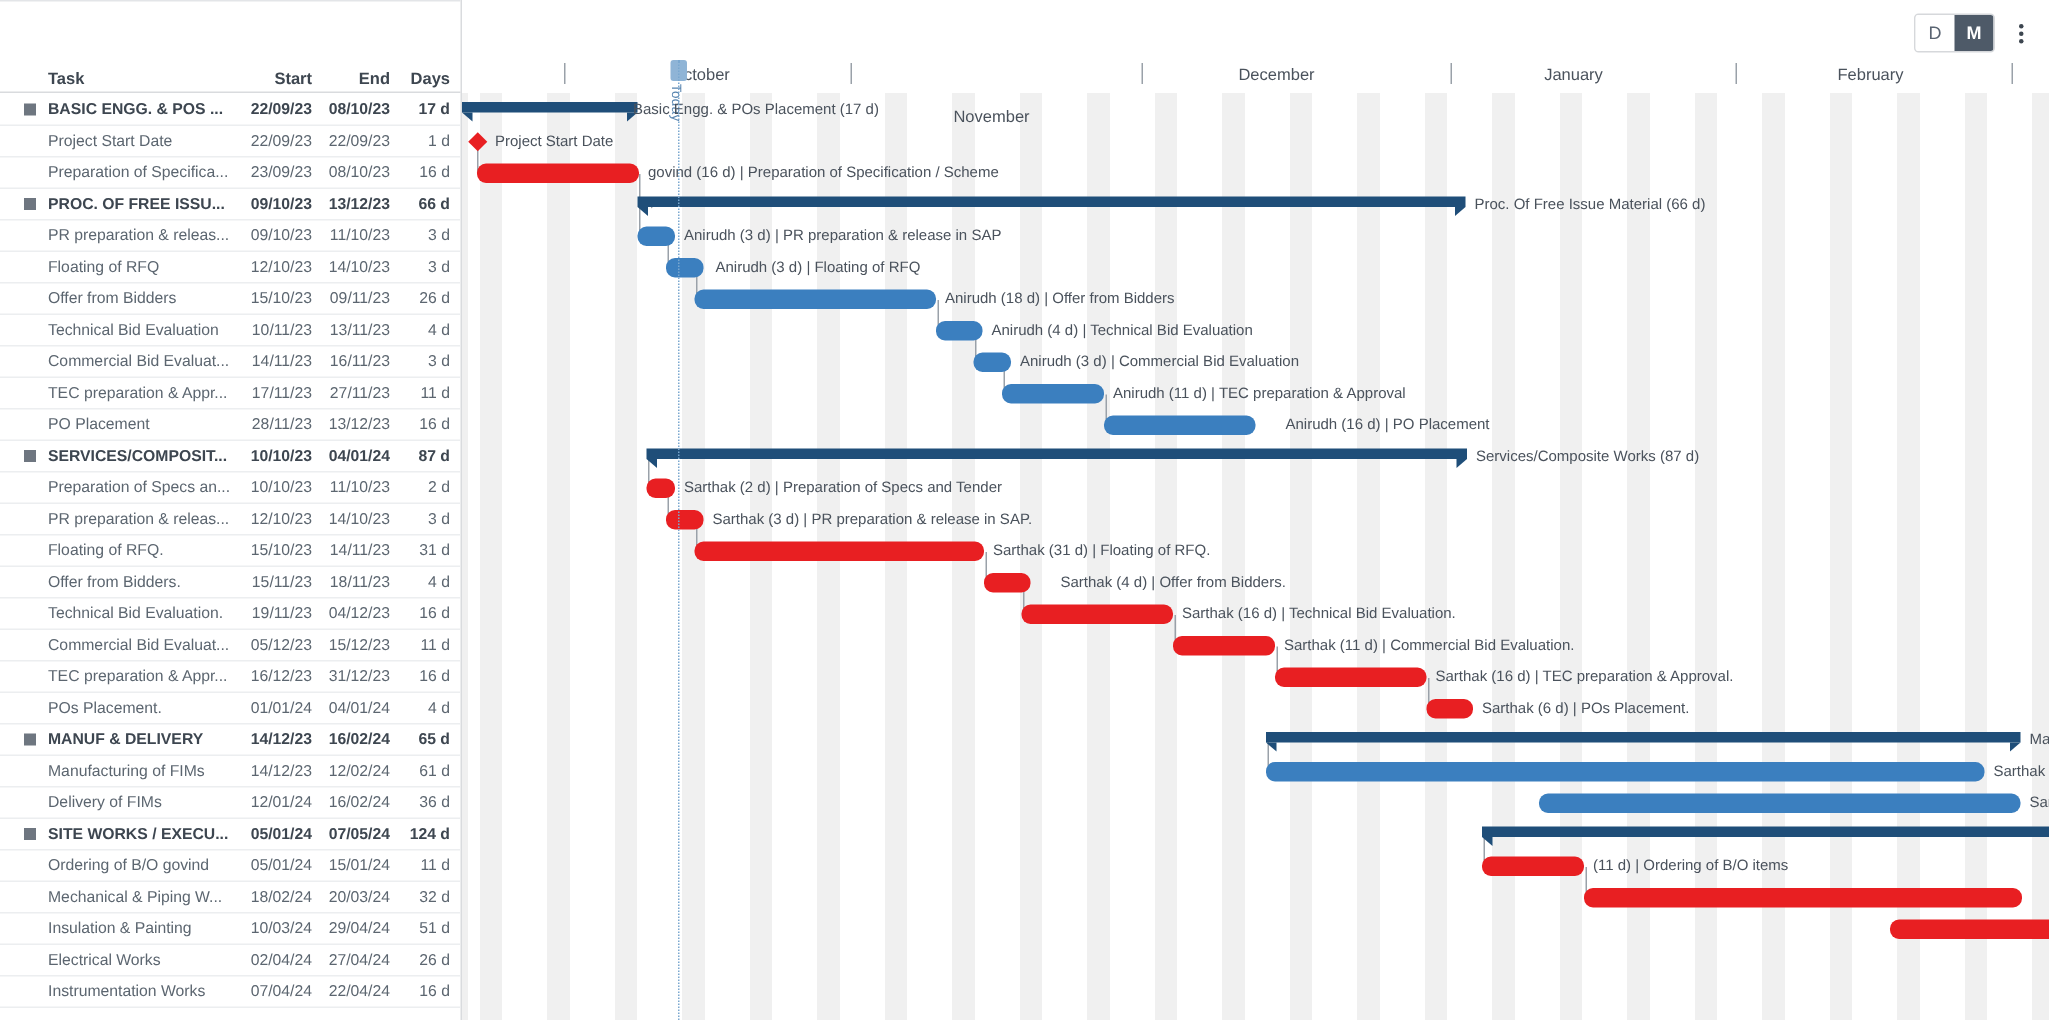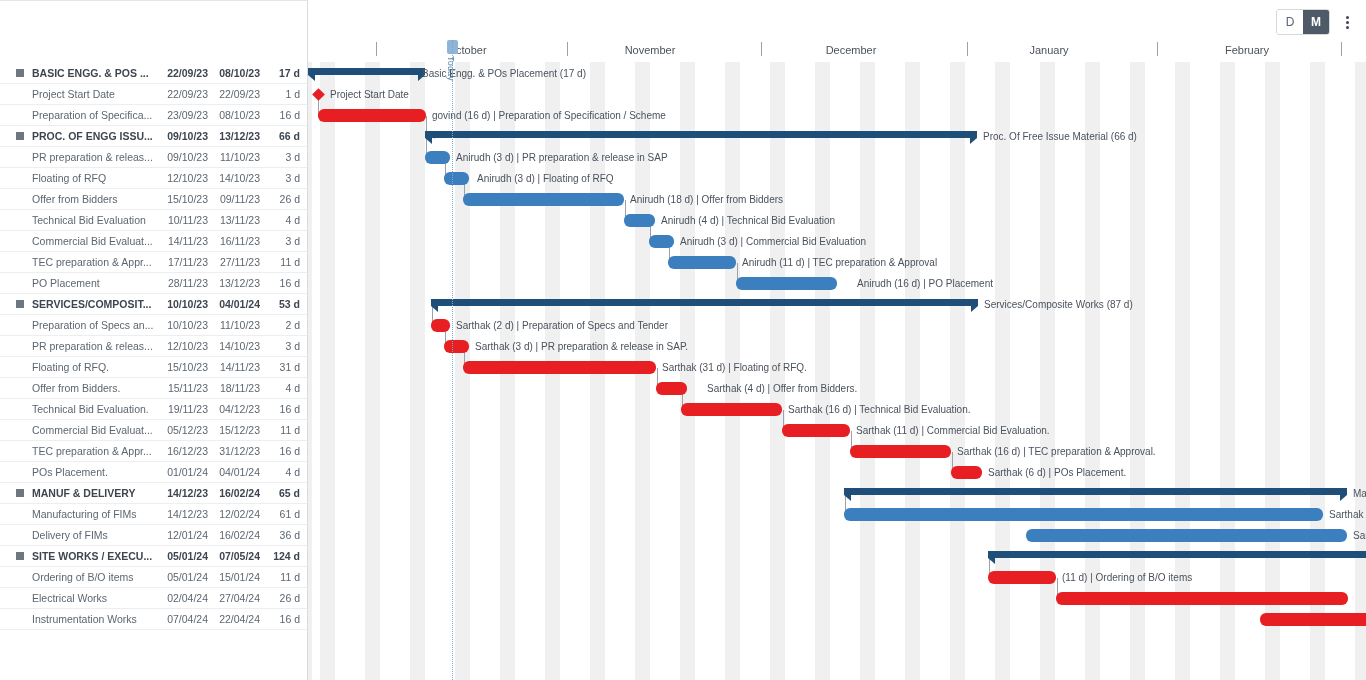--- a/index.html
+++ b/index.html
@@ -166,21 +166,21 @@
       <i></i>
     </div>
   </div>
 
   <div class="chart">
     <div class="stripes"></div>
     <div class="tl-head"></div>
     <div id="months">
         <div class="month-lbl" style="left: 159px;">October</div>
         <div class="month-tick" style="left: 68px;"></div>
-        <div class="month-lbl" style="left: 342px;">November</div>
+        <div class="month-lbl" style="left: 353px; margin-top: 28px;">November</div>
         <div class="month-tick" style="left: 259px;"></div>
         <div class="month-lbl" style="left: 543px;">December</div>
         <div class="month-tick" style="left: 453px;"></div>
         <div class="month-lbl" style="left: 741px;">January</div>
         <div class="month-tick" style="left: 659px;"></div>
         <div class="month-lbl" style="left: 939px;">February</div>
         <div class="month-tick" style="left: 849px;"></div>
         <div class="month-tick" style="left: 1033px;"></div>
       </div>
     <div id="todaymark">
@@ -357,41 +357,47 @@
           <div class="taskbar red" style="left:952px;width:204px;background:#e81f22"></div>
         </div>
         <div class="bar-row" style="top: 630px;"></div>
         <div class="bar-row" style="top: 651px;"></div>
         <div class="bar-row" style="top: 672px;"></div>
       </div>
   </div>
 
   <div class="grid">
     <div class="top-edge"></div>
+    <div class="grid-head">
+      <div class="c-task">Task</div>
+      <div class="c-start">Start</div>
+      <div class="c-end">End</div>
+      <div class="c-days">Days</div>
+    </div>
     <div class="rows" id="rows">
         <div class="row summary">
           <div class="c-task"><span class="sq"></span><span>BASIC ENGG. &amp; POS ...</span></div>
           <div class="c-start">22/09/23</div>
           <div class="c-end">08/10/23</div>
           <div class="c-days">17 d</div>
         </div>
         <div class="row">
           <div class="c-task"><span>Project Start Date</span></div>
           <div class="c-start">22/09/23</div>
           <div class="c-end">22/09/23</div>
           <div class="c-days">1 d</div>
         </div>
         <div class="row">
           <div class="c-task"><span>Preparation of Specifica...</span></div>
           <div class="c-start">23/09/23</div>
           <div class="c-end">08/10/23</div>
           <div class="c-days">16 d</div>
         </div>
         <div class="row summary">
-          <div class="c-task"><span class="sq"></span><span>PROC. OF ENGG ISSU...</span></div>
+          <div class="c-task"><span class="sq"></span><span>PROC. OF FREE ISSU...</span></div>
           <div class="c-start">09/10/23</div>
           <div class="c-end">13/12/23</div>
           <div class="c-days">66 d</div>
         </div>
         <div class="row">
           <div class="c-task"><span>PR preparation &amp; releas...</span></div>
           <div class="c-start">09/10/23</div>
           <div class="c-end">11/10/23</div>
           <div class="c-days">3 d</div>
         </div>
@@ -428,21 +434,21 @@
         <div class="row">
           <div class="c-task"><span>PO Placement</span></div>
           <div class="c-start">28/11/23</div>
           <div class="c-end">13/12/23</div>
           <div class="c-days">16 d</div>
         </div>
         <div class="row summary">
           <div class="c-task"><span class="sq"></span><span>SERVICES/COMPOSIT...</span></div>
           <div class="c-start">10/10/23</div>
           <div class="c-end">04/01/24</div>
-          <div class="c-days">53 d</div>
+          <div class="c-days">87 d</div>
         </div>
         <div class="row">
           <div class="c-task"><span>Preparation of Specs an...</span></div>
           <div class="c-start">10/10/23</div>
           <div class="c-end">11/10/23</div>
           <div class="c-days">2 d</div>
         </div>
         <div class="row">
           <div class="c-task"><span>PR preparation &amp; releas...</span></div>
           <div class="c-start">12/10/23</div>
@@ -503,24 +509,36 @@
           <div class="c-end">16/02/24</div>
           <div class="c-days">36 d</div>
         </div>
         <div class="row summary">
           <div class="c-task"><span class="sq"></span><span>SITE WORKS / EXECU...</span></div>
           <div class="c-start">05/01/24</div>
           <div class="c-end">07/05/24</div>
           <div class="c-days">124 d</div>
         </div>
         <div class="row">
-          <div class="c-task"><span>Ordering of B/O items</span></div>
+          <div class="c-task"><span>Ordering of B/O govind</span></div>
           <div class="c-start">05/01/24</div>
           <div class="c-end">15/01/24</div>
           <div class="c-days">11 d</div>
+        </div>
+        <div class="row">
+          <div class="c-task"><span>Mechanical &amp; Piping W...</span></div>
+          <div class="c-start">18/02/24</div>
+          <div class="c-end">20/03/24</div>
+          <div class="c-days">32 d</div>
+        </div>
+        <div class="row">
+          <div class="c-task"><span>Insulation &amp; Painting</span></div>
+          <div class="c-start">10/03/24</div>
+          <div class="c-end">29/04/24</div>
+          <div class="c-days">51 d</div>
         </div>
         <div class="row">
           <div class="c-task"><span>Electrical Works</span></div>
           <div class="c-start">02/04/24</div>
           <div class="c-end">27/04/24</div>
           <div class="c-days">26 d</div>
         </div>
         <div class="row">
           <div class="c-task"><span>Instrumentation Works</span></div>
           <div class="c-start">07/04/24</div>

